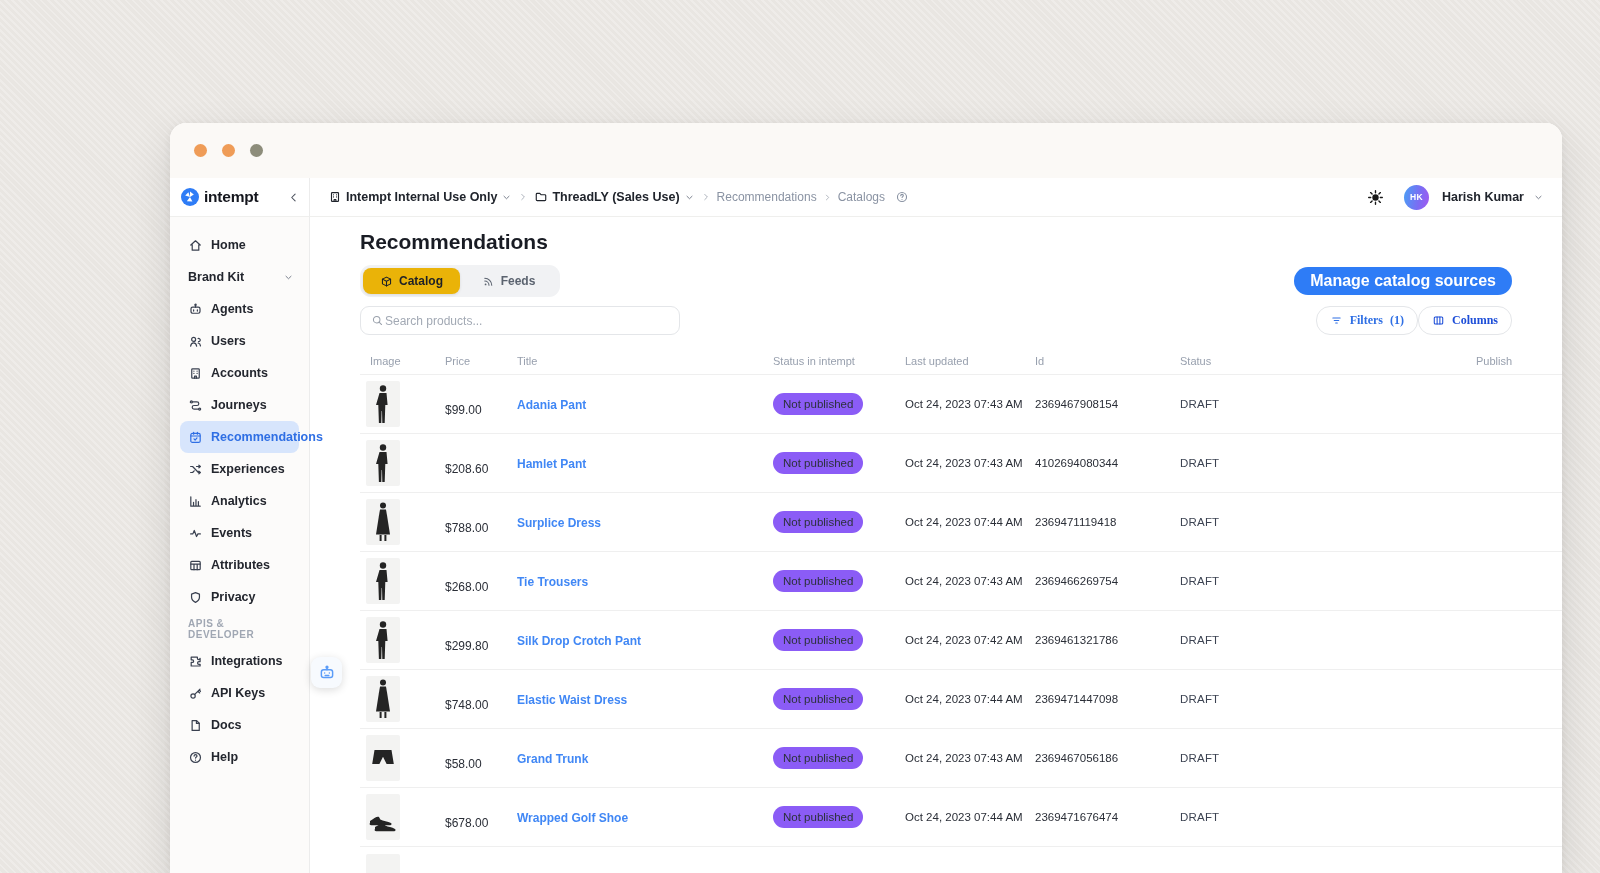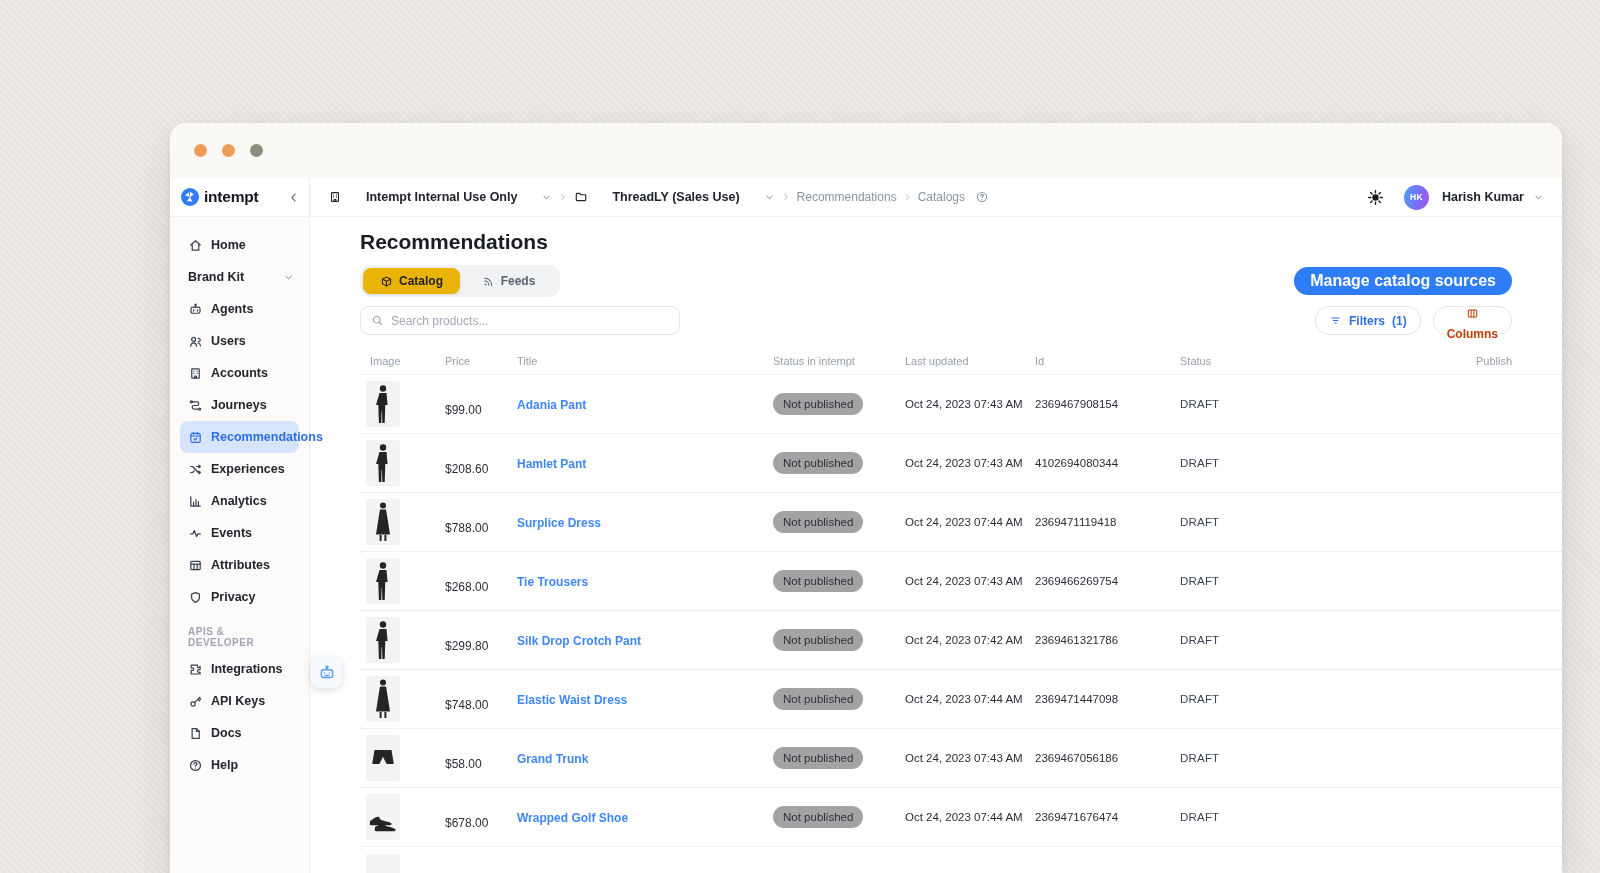--- a/index.html
+++ b/index.html
@@ -21,75 +21,75 @@
   .titlebar { height:55px; flex:0 0 auto; background:#fbf9f6; display:flex; align-items:center; padding-left:24px; gap:15px; }
   .dot { width:13px; height:13px; border-radius:50%; }
   
   .header { height:39px; flex:0 0 auto; display:flex; background:#fff; }
   .header-left { width:140px; flex:0 0 auto; border-right:1px solid #ececec; border-bottom:1px solid #efefed;
     display:flex; align-items:center; justify-content:space-between; padding:0 9px 0 11px; }
   .logo { display:flex; align-items:center; gap:5px; }
   .logo-text { font-size:15.5px; font-weight:800; color:#14161d; letter-spacing:-.2px; }
   .collapse-btn { color:#4a505c; display:flex; cursor:pointer; }
   .header-main { flex:1; border-bottom:1px solid #efefed; display:flex; align-items:center; padding:0 18px; gap:6px; font-size:12.5px; }
-  .crumb-strong { font-weight:700; color:#20242c; display:flex; align-items:center; gap:24px; cursor:pointer; }
+  .crumb-strong { font-weight:700; color:#20242c; display:flex; align-items:center; gap:4px; cursor:pointer; }
   .crumb-muted { color:#8a93a3; font-size:12px; cursor:pointer; }
   .crumb-sep { color:#9aa1ac; display:flex; }
   .chev { color:#6b7280; display:flex; }
   .icon { display:inline-flex; line-height:0; }
   .header-spacer { flex:1; }
   .theme-toggle { color:#191919; display:flex; margin-right:14px; cursor:pointer; }
   .avatar { width:25px; height:25px; border-radius:50%; background:linear-gradient(100deg,#49a0f5 0%,#7b6cf3 60%,#a358f0 100%);
     color:#fff; font-size:8.5px; font-weight:700; display:grid; place-items:center; letter-spacing:.5px; }
   .user-name { font-weight:700; font-size:12.5px; margin:0 3px 0 7px; }
   
   .app-body { flex:1; display:flex; min-height:0; position:relative; }
   .sidebar { width:140px; flex:0 0 auto; background:#fcfbfa; border-right:1px solid #ececec; padding:12px 10px; }
   .side-item { height:32px; display:flex; align-items:center; gap:8px; padding:0 8px; border-radius:8px;
     font-size:12.5px; font-weight:600; color:#23262e; cursor:pointer; white-space:nowrap; }
   .side-item .icon { color:#3a4150; }
   .side-item.active { background:#d7e5fc; color:#2f6fe4; }
   .side-item.active .icon { color:#2f6fe4; }
   .side-item.group { justify-content:space-between; padding-right:5px; }
   .side-section { height:32px; display:flex; align-items:center; padding:0 8px; font-size:10px; font-weight:700;
-    color:#a0a7b3; letter-spacing:.5px;margin-top:8px; }
+    color:#a0a7b3; letter-spacing:.5px; }
   .robot-fab { position:absolute; left:141px; top:440px; width:31px; height:31px; border-radius:9px; background:#f7fafe;
     box-shadow:0 2px 8px rgba(0,0,0,.14); display:grid; place-items:center; color:#5b9cf8; cursor:pointer; z-index:6; }
   
   .main { flex:1; min-width:0; padding:13px 0 0 50px; }
   .page-title { font-size:21px; font-weight:700; color:#191c24; margin-bottom:11px; }
   .controls-row { display:flex; align-items:center; justify-content:space-between; padding-right:50px; }
   .tabgroup { background:#f1f2f4; border-radius:11px; padding:3px; display:flex; }
   .tab { width:97px; height:26px; display:flex; align-items:center; justify-content:center; gap:6px;
     font-size:12px; font-weight:600; color:#5b636f; border-radius:8px; cursor:pointer; }
   .tab.active { background:#eab308; color:#1d2027; box-shadow:0 1px 3px rgba(0,0,0,.10); }
   .manage-btn { background:#2e7cf6; color:#fff; border:none; border-radius:14px; height:28px; padding:0 16px;
     font-size:16px; font-weight:600; font-family:inherit; cursor:pointer; }
   .controls-row.second { margin-top:9px; }
   .search-box { width:320px; height:29px; border:1px solid #e4e6e9; border-radius:9px; background:#fff;
-    display:flex; align-items:center; gap:7px; padding:0 10px; color:#9aa1ac; }
+    display:flex; align-items:center; gap:1px; padding:0 10px; color:#9aa1ac; }
   .search-box input { border:none; outline:none; flex:1; font-size:12px; font-family:inherit; color:#3a4150; background:transparent; }
   .search-box input::placeholder { color:#a2a9b4; }
-  .right-btns { display:flex; gap:12px; }
+  .right-btns { display:flex; gap:0;font-family:Liberation Serif, serif; }
   .pill-btn { height:29px; border:1px solid #e4e6e9; border-radius:14px; background:#fff; padding:0 13px;
     display:flex; align-items:center; gap:7px; font-size:12px; font-weight:600; font-family:inherit; cursor:pointer; }
   .pill-btn.filters { color:#2f6fe4; }
-  .pill-btn.columns { color:#c2410c;flex-direction:column; }
+  .pill-btn.columns { color:#1d4ed8; }
   
   .table { margin-top:12px; }
   .trow { display:grid; grid-template-columns:85px 72px 256px 132px 130px 145px 150px 1fr; align-items:center; }
   .thead { height:28px; font-size:11px; color:#98a0ae; border-bottom:1px solid #efefef; }
   .th.first { padding-left:10px; }
   .th.last { text-align:right; padding-right:50px; }
   .data-row { height:59px; border-bottom:1px solid #efefef; cursor:pointer; }
   .data-row.partial { border-bottom:none; }
   .thumb { width:34px; height:46px; margin-left:6px; background:#f3f3f2; border-radius:2px; display:grid; place-items:center; overflow:hidden; }
   .cell-price { font-size:12px; color:#2a2e37;margin-top:12px; }
   .cell-title { font-size:12px; font-weight:600; color:#4087f5;text-align:right; }
-  .badge { display:inline-block; background:#a3a3a3; border-radius:12px; padding:5px 10px; font-size:11.5px; color:#2c313b; }
+  .badge { display:inline-block; background:#8b5cf6; border-radius:12px; padding:5px 10px; font-size:11.5px; color:#2c313b; }
   .cell-date, .cell-id { font-size:11.5px; color:#2a2e37; }
   .cell-status { font-size:11.5px; color:#3c4352; letter-spacing:.2px; }
 </style>
 </head>
 <body>
 
 <div class="window">
 
   <div class="titlebar">
     <span class="dot" id="dot0" style="background: rgb(239, 156, 87);"></span>

